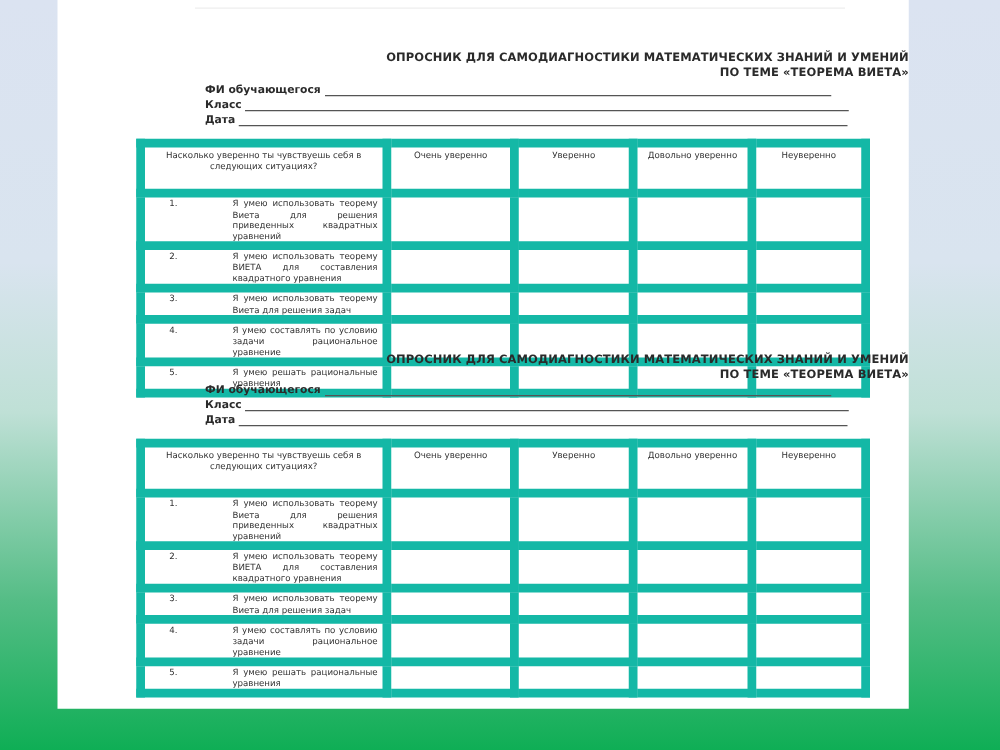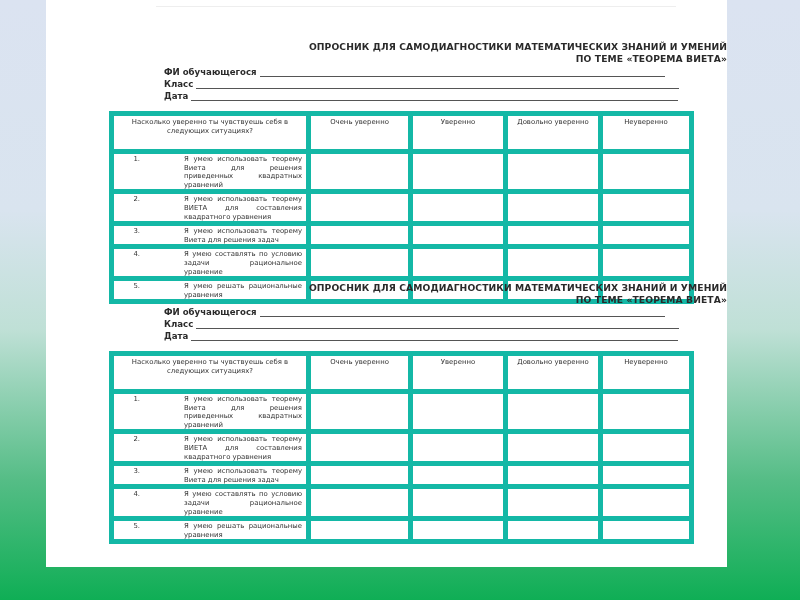--- a/index.html
+++ b/index.html
@@ -21,21 +21,21 @@
   .field {
     position:absolute; left:118px; font-weight:bold; font-size:8.6px; color:#2a2a2a;
     display:flex; align-items:flex-end; height:11px;
   }
   .field .line { border-bottom:1px solid #555; height:9px; margin-left:3px; flex:none; }
   table.q {
     position:absolute; left:63px; width:580px; border-collapse:collapse;
     font-size:6.9px; color:#333; table-layout:fixed;
   }
   table.q td, table.q th {
-    border:5px solid #14b8a6; padding:0; vertical-align:top; font-weight:normal;
+    border:7px solid #14b8a6; padding:0; vertical-align:top; font-weight:normal;
   }
   table.q th { text-align:center; padding-top:2px; line-height:9px; height:31px; }
   table.q .hq { padding:2px 8px 0 8px; }
   .item { display:flex; line-height:8.6px; padding:1px 4px 0 4px; }
   .item .num { width:22px; text-align:right; padding-right:20px; flex:none; }
   .item .txt { text-align:justify; text-align-last:left; flex:1;margin-left:24px; }
   .topline { position:absolute; top:6px; left:110px; width:520px; height:1px; background:#eee; }
 </style>
 </head>
 <body>

